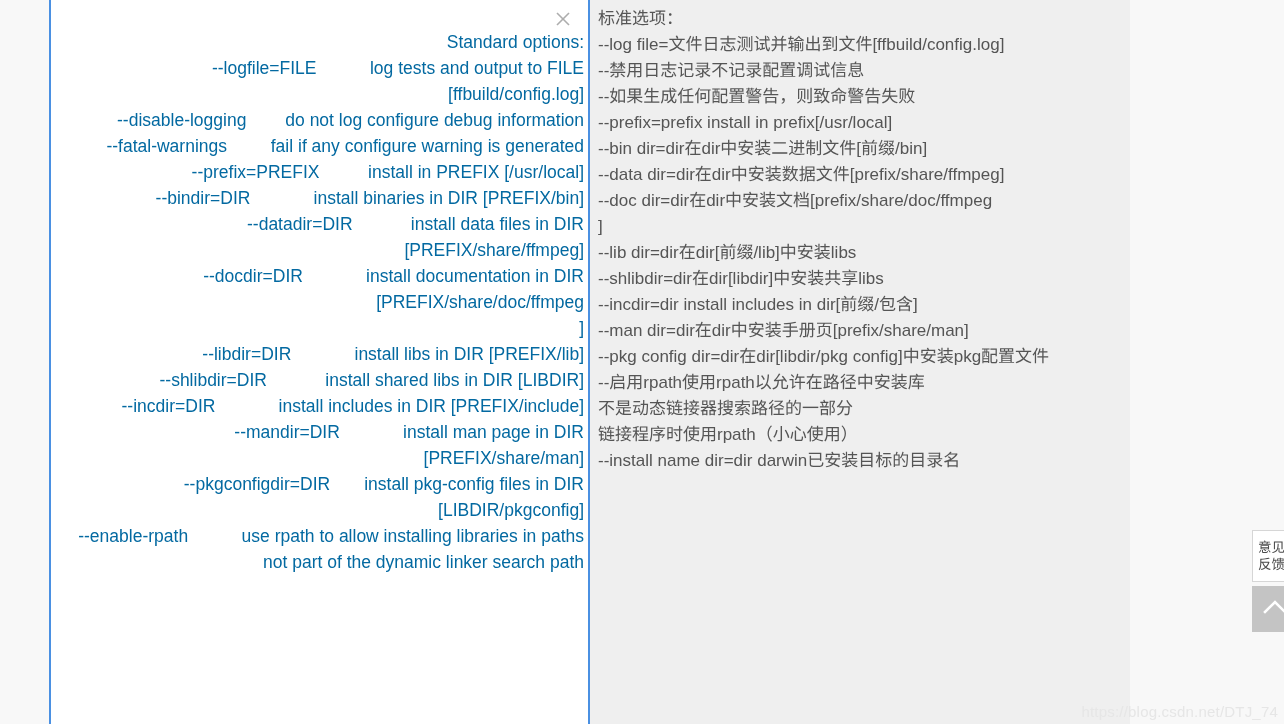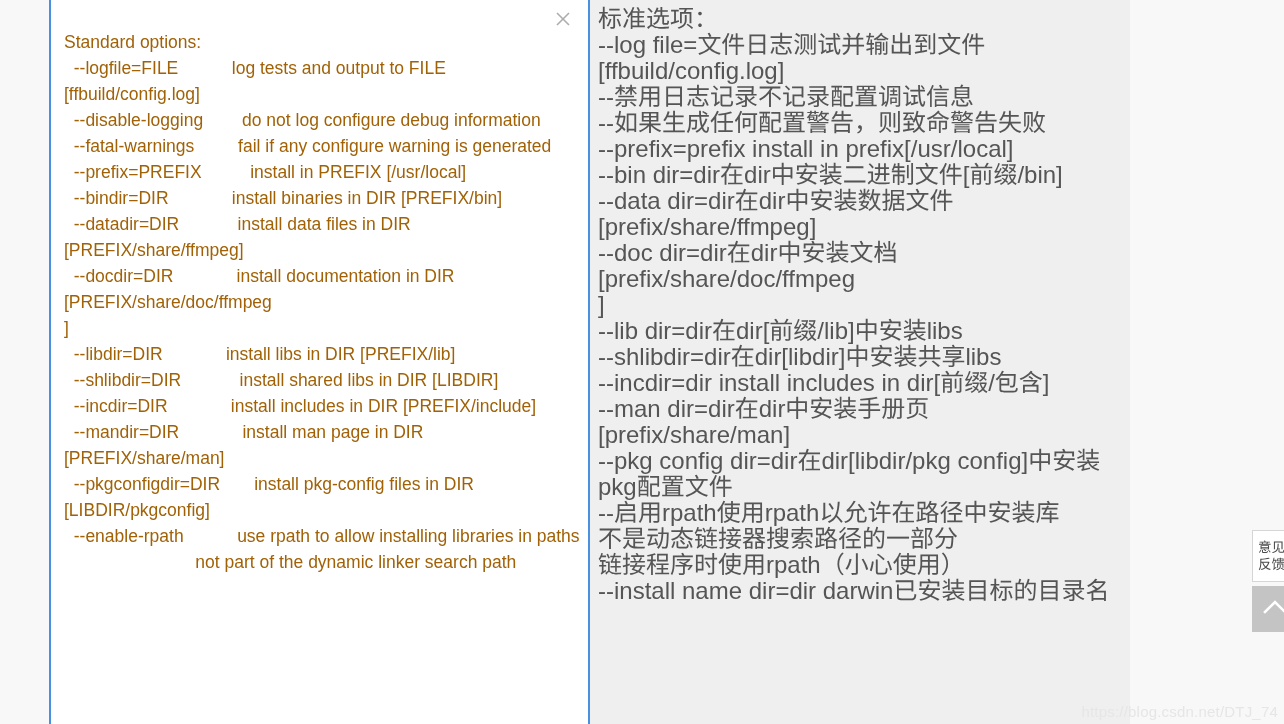--- a/index.html
+++ b/index.html
@@ -53,44 +53,45 @@
     height: 26px;
     cursor: pointer;
     opacity: .55;
   }
 
   .source-text {
     position: absolute;
     left: 13px;
     top: 29px;
     width: 520px;
-    color: #a16207;
+    color: #0369a1;
     font-size: 17.5px;
     line-height: 26px;
     white-space: pre-wrap;
     word-break: break-word;
     font-family: "Liberation Sans", "DejaVu Sans", sans-serif;
+    text-align: right;
   }
 
   
   .target-pane {
     position: relative;
     width: 540px;
     height: 724px;
     background: #efefef;
     overflow: hidden;
   }
 
   .target-text {
     position: absolute;
     left: 8px;
     top: 6px;
     width: 520px;
     color: #555555;
-    font-size: 24px;
+    font-size: 17px;
     line-height: 26px;
     white-space: pre-wrap;
     word-break: break-word;
     font-family: "Liberation Sans", "DejaVu Sans", sans-serif;
   }
 
   
   .feedback-widget {
     position: absolute;
     left: 1252px;

